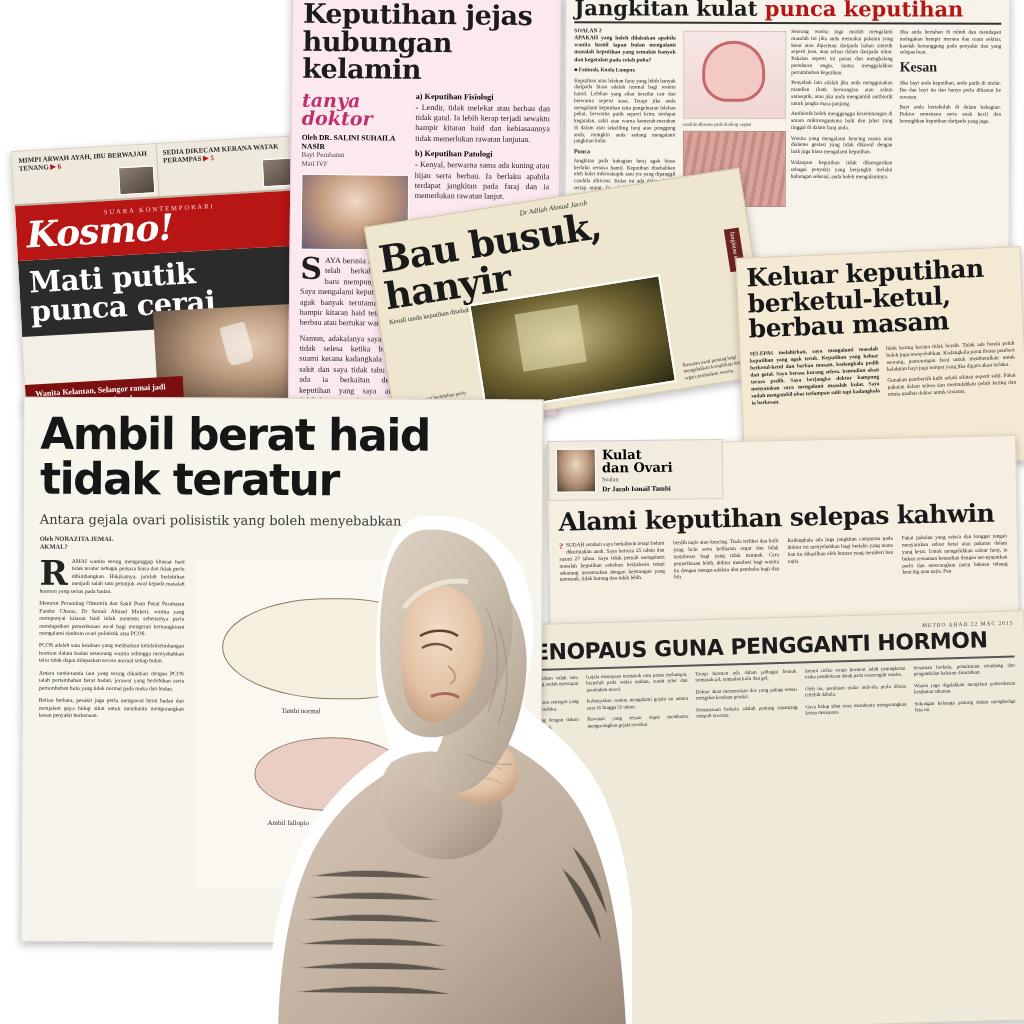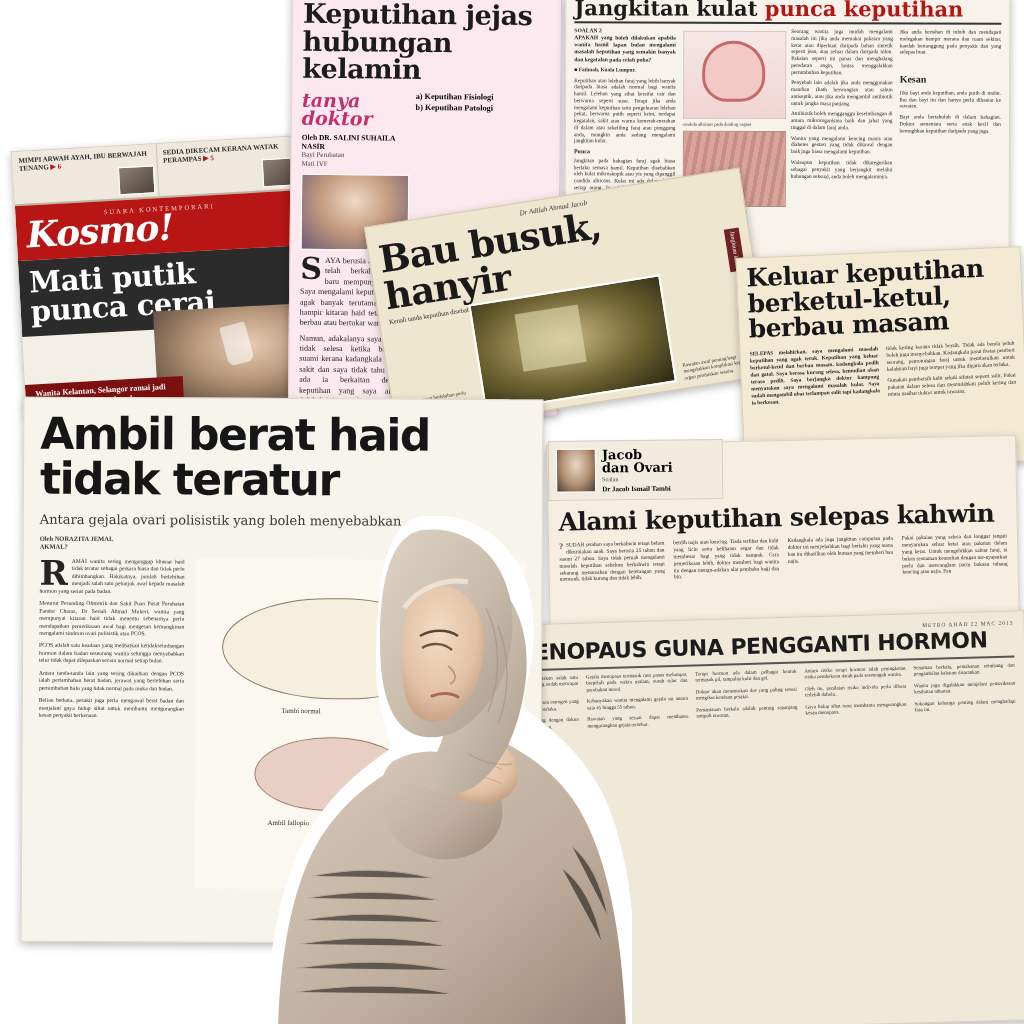--- a/index.html
+++ b/index.html
@@ -145,21 +145,21 @@
     border: 3px solid #c46a6a; border-radius: 50% 50% 40% 40%;
     background: #f3c9c6;
   }
   #jangkit .fig2 {
     width: 100%; height: 74px; margin: 3px 0;
     background: repeating-linear-gradient(100deg,#d9a49b 0 5px,#c68e85 5px 9px);
     border: 1px solid #b98b82;
   }
   #jangkit .cap { font-size: 4.6px; line-height: 1.25; color: #333; }
   #jangkit .cap b { color: #8d1b1b; }
-  #jangkit .kesan { font-weight: bold; font-size: 10px; margin-top: 18px; }
+  #jangkit .kesan { font-weight: bold; font-size: 14px; margin-top: 3px; }
 
   
   #bau {
     left: 378px; top: 196px; width: 380px; height: 210px;
     transform: rotate(-9deg);
     background: #efe6cf; border: 1px solid #d6c9a9;
     padding: 6px 9px;
   }
   #bau .doc { font-size: 7px; font-style: italic; color: #333; text-align: center; }
   #bau .hl {
@@ -351,21 +351,23 @@
         <div class="portrait"></div>
         <div class="body" style="margin-top:6px;">
           <span class="drop">S</span>
           <span>AYA berusia awal 30-an, telah berkahwin dan baru mempunyai zuriat. Saya mengalami keputihan yang agak banyak terutama apabila hampir kitaran haid tetapi tidak berbau atau bertukar warna.</span>
         </div>
         <div class="body para" style="margin-top:5px;">Namun, adakalanya saya berasa tidak selesa ketika bersama suami kerana kadangkala berasa sakit dan saya tidak tahu sama ada ia berkaitan dengan keputihan yang saya alami. Adakah ini normal?</div>
         <div class="sign">Ain, Selangor</div>
       </div>
       <div class="colR">
         <div class="sub">a) Keputihan Fisiologi</div>
+        <div class="body para">- Lendir, tidak melekat atau berbau dan tidak gatal. Ia lebih kerap terjadi sewaktu hampir kitaran haid dan kebiasaannya tidak memerlukan rawatan lanjutan.</div>
         <div class="sub">b) Keputihan Patologi</div>
+        <div class="body para">- Kenyal, berwarna sama ada kuning atau hijau serta berbau. Ia berlaku apabila terdapat jangkitan pada faraj dan ia memerlukan rawatan lanjut.</div>
       </div>
     </div>
   </div>
 
   <div class="clip" id="jangkit">
     <div class="hl"><span>Jangkitan kulat </span><em>punca keputihan</em></div>
     <div class="rule"></div>
     <div class="cols">
       <div class="col">
         <div class="q">SOALAN 2</div>
@@ -449,21 +451,21 @@
       </div>
       <div class="col">
         <span>Pakai pakaian yang selesa dan longgar jangan menyarukan seluar ketat atau pakaian dalam yang ketat. Untuk mengelukkan saluar faraj, ia bukan sesuaman kemudian dengan me-nyapatkan perlu dan mencanglam parm bukaan tubang kencing atau najis. Pan</span>
       </div>
     </div>
   </div>
 
   <div class="clip" id="wanita">
     <div class="av"></div>
     <div>
-      <div class="t1">Jacob</div>
+      <div class="t1">Kulat</div>
       <div class="t1">dan Ovari</div>
       <div class="t2">Soalan</div>
       <div class="t3">Dr Jacob Ismail Tambi</div>
     </div>
   </div>
 
   <div class="clip" id="meno">
     <div class="meta">
       <span>METRO AHAD</span>
       <span>22 MAC 2015</span>

